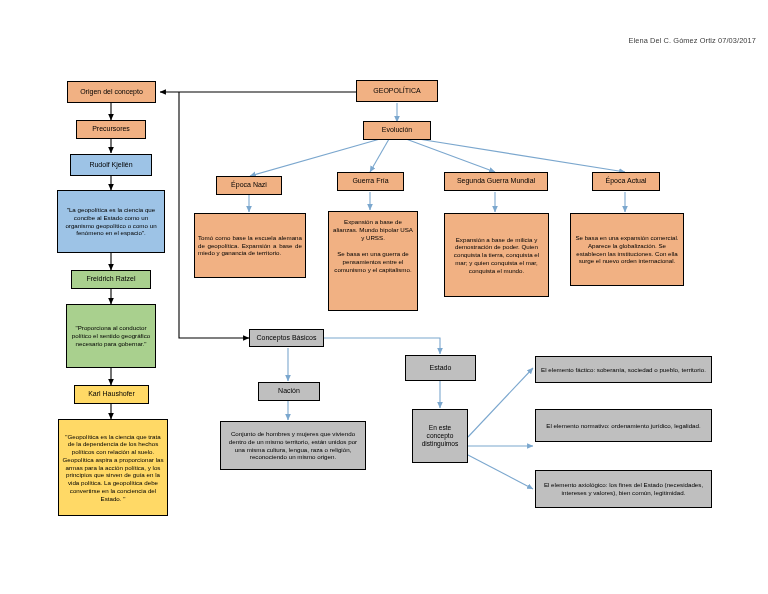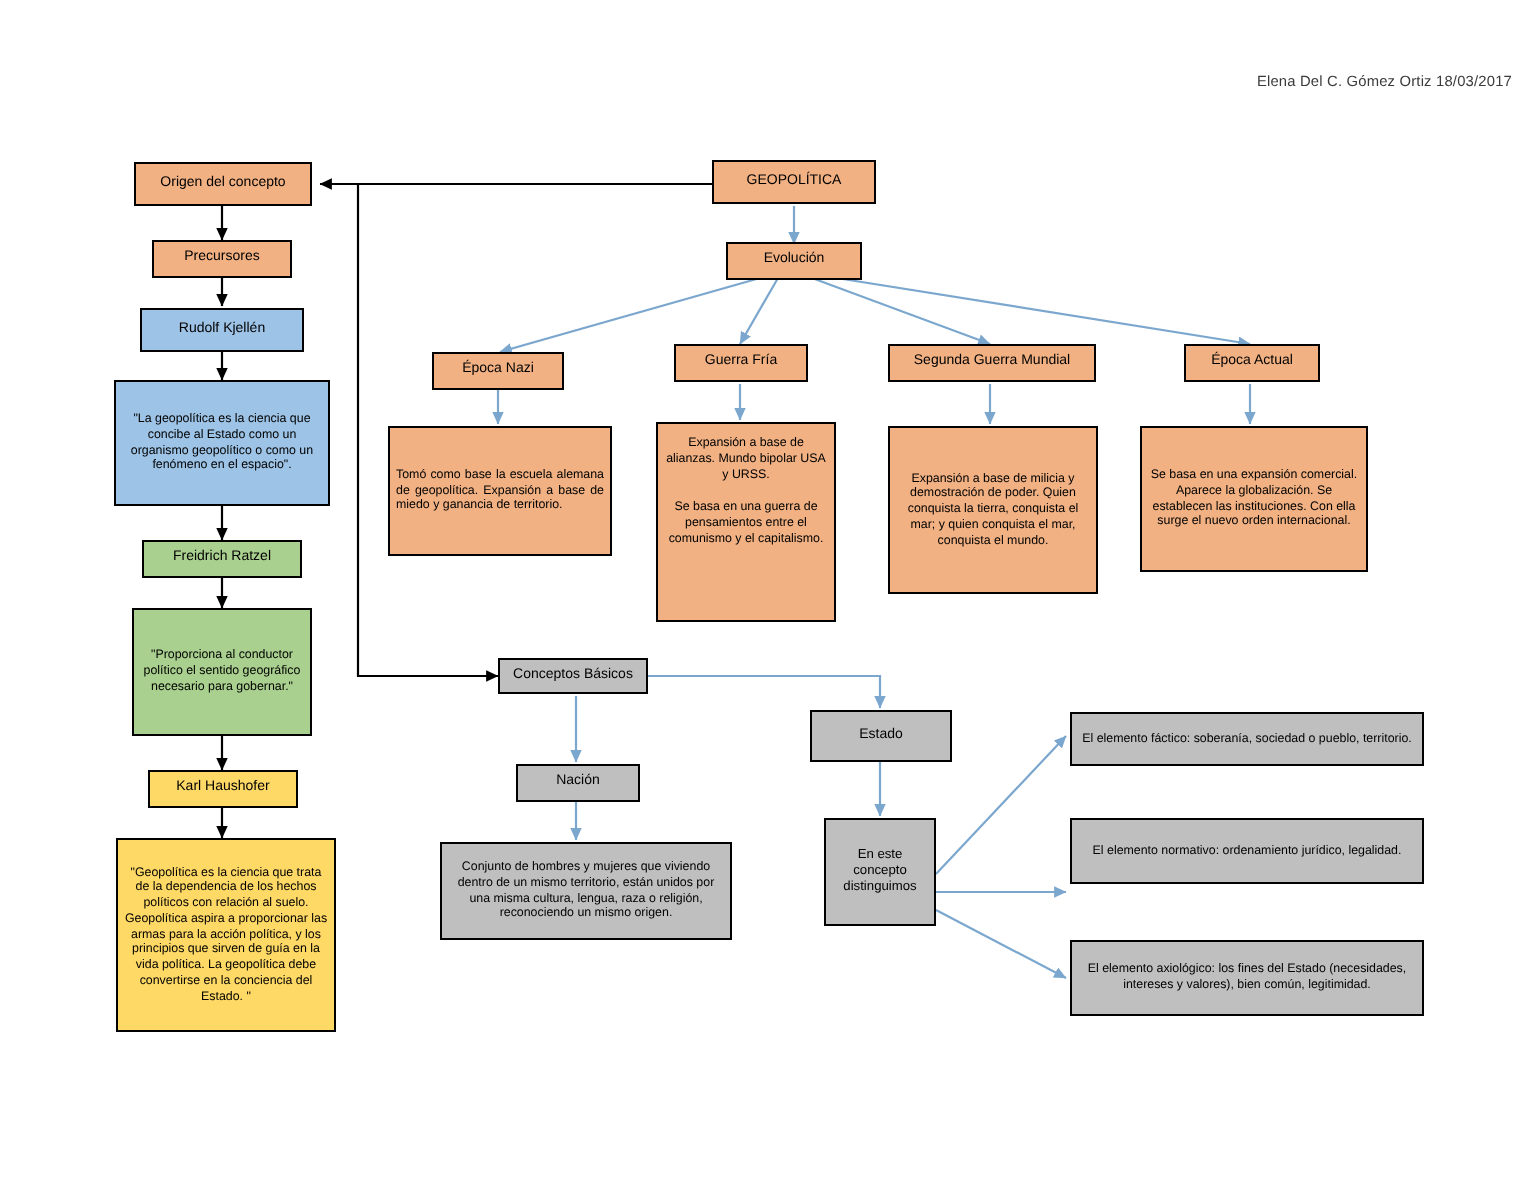--- a/index.html
+++ b/index.html
@@ -56,21 +56,21 @@
   .t-small  { font-size: 6.6px; }
   .t-tiny   { font-size: 6.2px; }
   .t-node   { font-size: 7.0px; }
   .just     { text-align: justify; }
 </style>
 </head>
 <body>
 
 <div id="canvas">
 
-  <div class="author">Elena Del C. Gómez Ortiz 18/03/2017</div>
+  <div class="author">Elena Del C. Gómez Ortiz 07/03/2017</div>
 
   <svg id="edges" viewBox="0 0 768 594">
     <defs>
       <marker id="ahB" markerWidth="7" markerHeight="7" refX="5.4" refY="2.6" orient="auto">
         <path d="M0,0 L5.6,2.6 L0,5.2 z" fill="#7BA7CE"></path>
       </marker>
       <marker id="ahK" markerWidth="7" markerHeight="7" refX="5.4" refY="2.6" orient="auto">
         <path d="M0,0 L5.6,2.6 L0,5.2 z" fill="#000000"></path>
       </marker>
     </defs>

